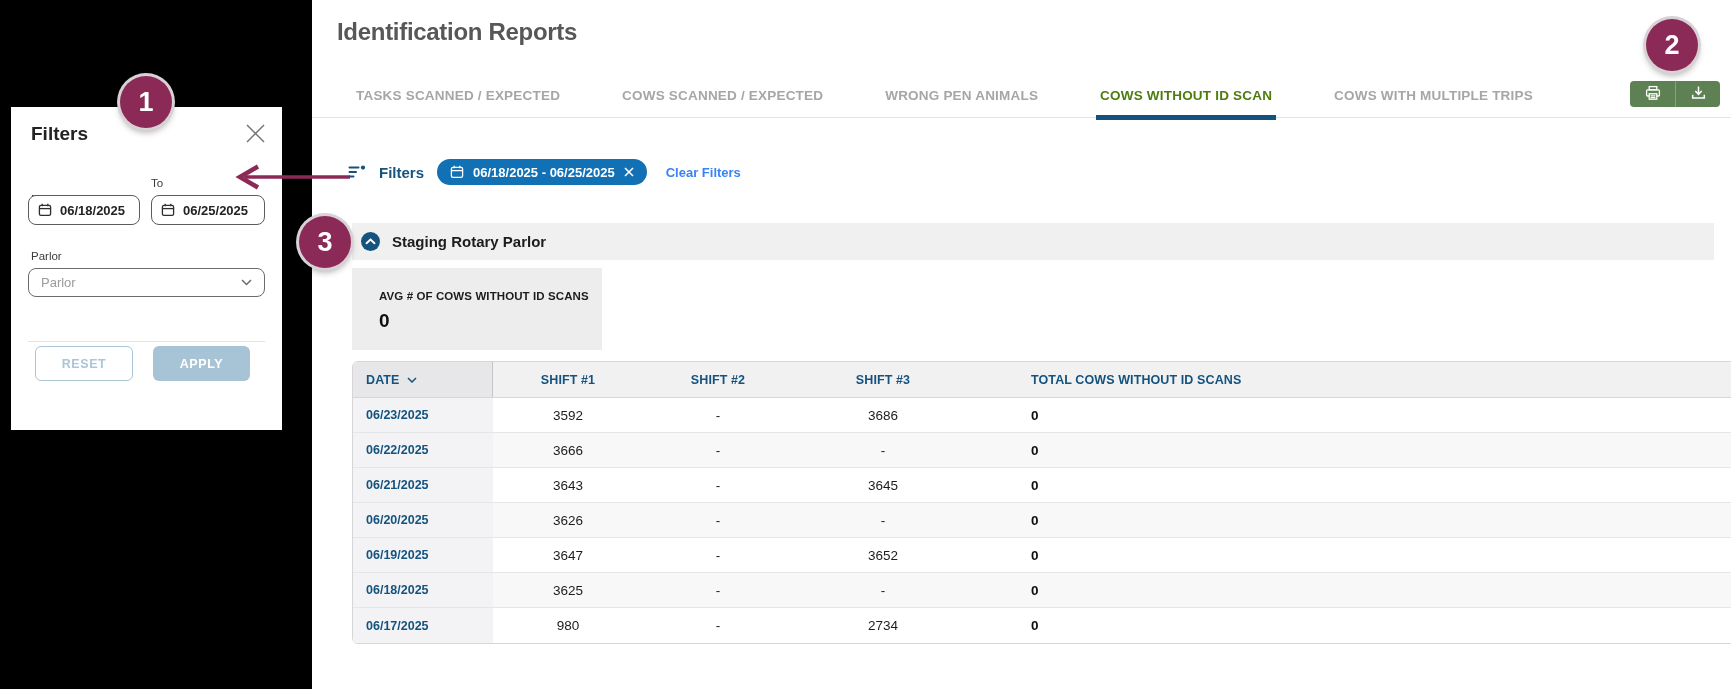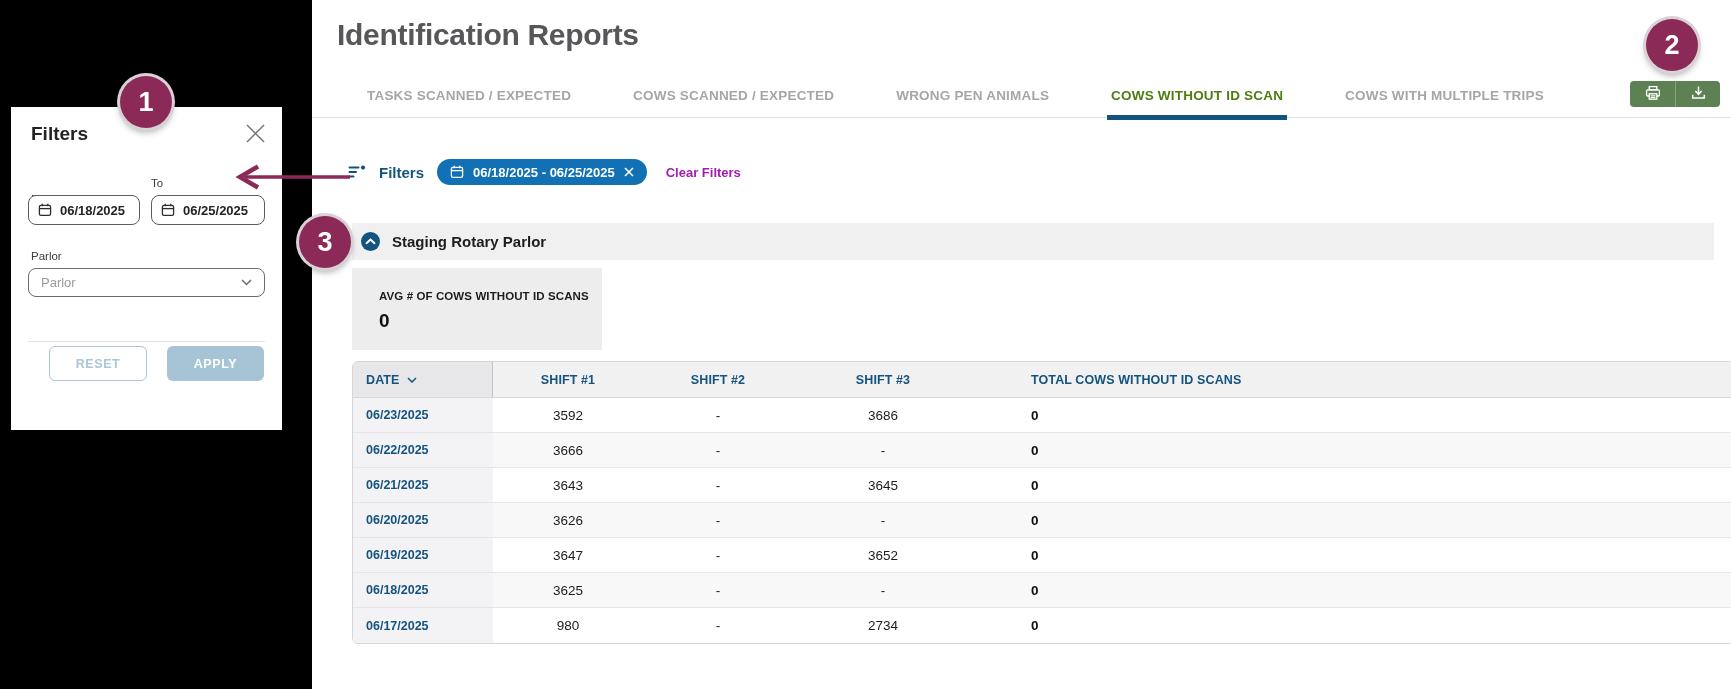--- a/index.html
+++ b/index.html
@@ -7,27 +7,27 @@
   body {
     width:1731px; height:689px; position:relative; overflow:hidden;
     background:#000; font-family:"Liberation Sans", sans-serif;
   }
 
   
   .main { position:absolute; left:312px; top:0; width:1419px; height:689px; background:#fff; }
 
   .page-title {
     position:absolute; left:25px; top:18px;
-    font-size:30px; font-weight:bold; color:#57575a; letter-spacing:-0.3px;
+    font-size:24px; font-weight:bold; color:#57575a; letter-spacing:-0.3px;
   }
 
   .tabs {
     position:absolute; left:0; right:0; top:70px; height:48px;
     border-bottom:1px solid #e3e3e6;
-    display:flex; align-items:flex-end; padding-left:55px; gap:62px;
+    display:flex; align-items:flex-end; padding-left:44px; gap:62px;
   }
   .tab {
     position:relative; padding-bottom:14px;
     font-size:13.5px; font-weight:bold; letter-spacing:0.2px;
     color:#a6a6aa; cursor:pointer; white-space:nowrap;
   }
   .tab.active { color:#4d7c0f; }
   .tab .underline {
     position:absolute; left:-4px; right:-4px; bottom:-3px; height:5px;
     background:#15537f;
@@ -48,21 +48,21 @@
     position:absolute; left:36px; top:159px; height:26px;
     display:flex; align-items:center; gap:13px;
   }
   .filters-label { font-size:15px; font-weight:bold; color:#15537f; }
   .chip {
     height:26px; border-radius:13px; background:#1171b4; color:#fff;
     display:flex; align-items:center; gap:9px; padding:0 13px;
     font-size:13px; font-weight:bold; cursor:pointer;
   }
   .chip .chip-x { display:flex; align-items:center; cursor:pointer; }
-  .clear-filters { font-size:13px; font-weight:bold; color:#a21caf; cursor:pointer; margin-left:6px; }
+  .clear-filters { font-size:13px; font-weight:bold; color:#3b82f6; cursor:pointer; margin-left:6px; }
 
   
   .section-bar {
     position:absolute; left:40px; top:223px; width:1362px; height:37px;
     background:#f0f0f1; display:flex; align-items:center; gap:12px;
     padding-left:9px; cursor:pointer;
   }
   .collapse-circle {
     width:19px; height:19px; border-radius:50%; background:#15537f;
     display:flex; align-items:center; justify-content:center; flex:0 0 auto;
@@ -120,21 +120,21 @@
   }
   .input-from { left:17px; }
   .input-to   { left:140px; width:114px; }
   .select {
     position:absolute; left:17px; top:161px; width:237px; height:29px;
     border:1px solid #6b6b6f; border-radius:8px; background:#fff;
     display:flex; align-items:center; justify-content:space-between;
     padding:0 12px; font-size:13px; color:#9b9b9f; cursor:pointer;
   }
   .panel-divider { position:absolute; left:17px; right:17px; top:234px; border-top:1px solid #e3e3e5; }
-  .panel-buttons { position:absolute; left:38px; top:239px; display:flex; gap:20px; }
+  .panel-buttons { position:absolute; left:24px; top:239px; display:flex; gap:20px; }
   .btn-reset {
     width:98px; height:35px; border:1px solid #aac6d8; border-radius:6px;
     background:#fff; color:#aac6d8; font-size:12.5px; font-weight:bold;
     letter-spacing:0.6px; cursor:pointer; font-family:inherit;
   }
   .btn-apply {
     width:97px; height:35px; border:none; border-radius:6px;
     background:#a7c3d6; color:#fff; font-size:12.5px; font-weight:bold;
     letter-spacing:0.6px; cursor:pointer; font-family:inherit;
   }

